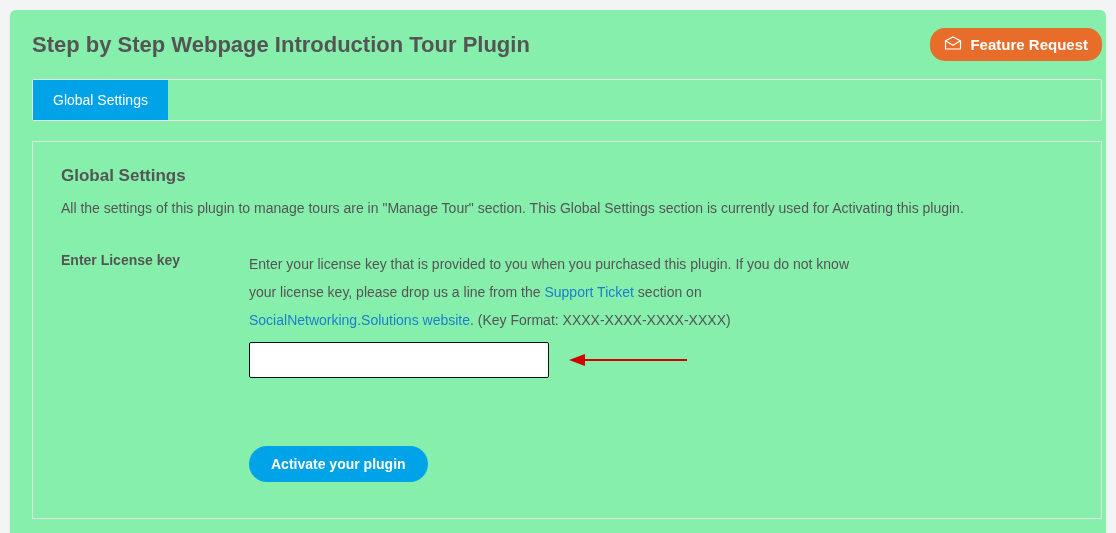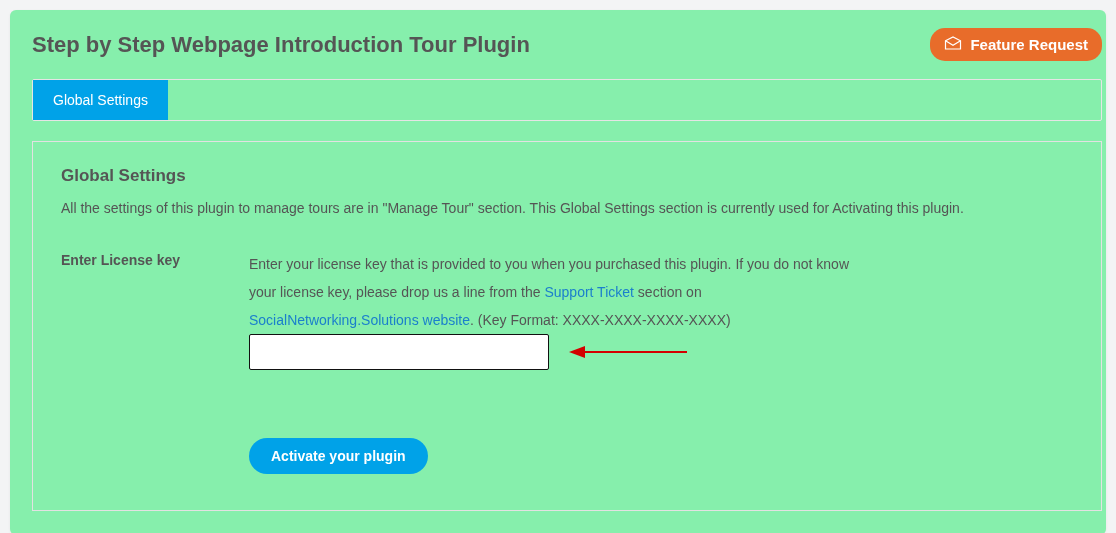--- a/index.html
+++ b/index.html
@@ -84,21 +84,21 @@
     padding-top: 2px;
   }
   .form-body {
     flex: 1;
     max-width: 620px;
   }
   .help-text {
     font-size: 14px;
     color: #555;
     line-height: 2.0;
-    margin-bottom: 0;
+    margin-bottom: 8px;
   }
   .help-text a { color: #1b7fcc; text-decoration: none; cursor: pointer; }
   .input-row {
     display: flex;
     align-items: center;
     gap: 20px;
     margin-bottom: 32px;
   }
   .license-input {
     width: 300px;

